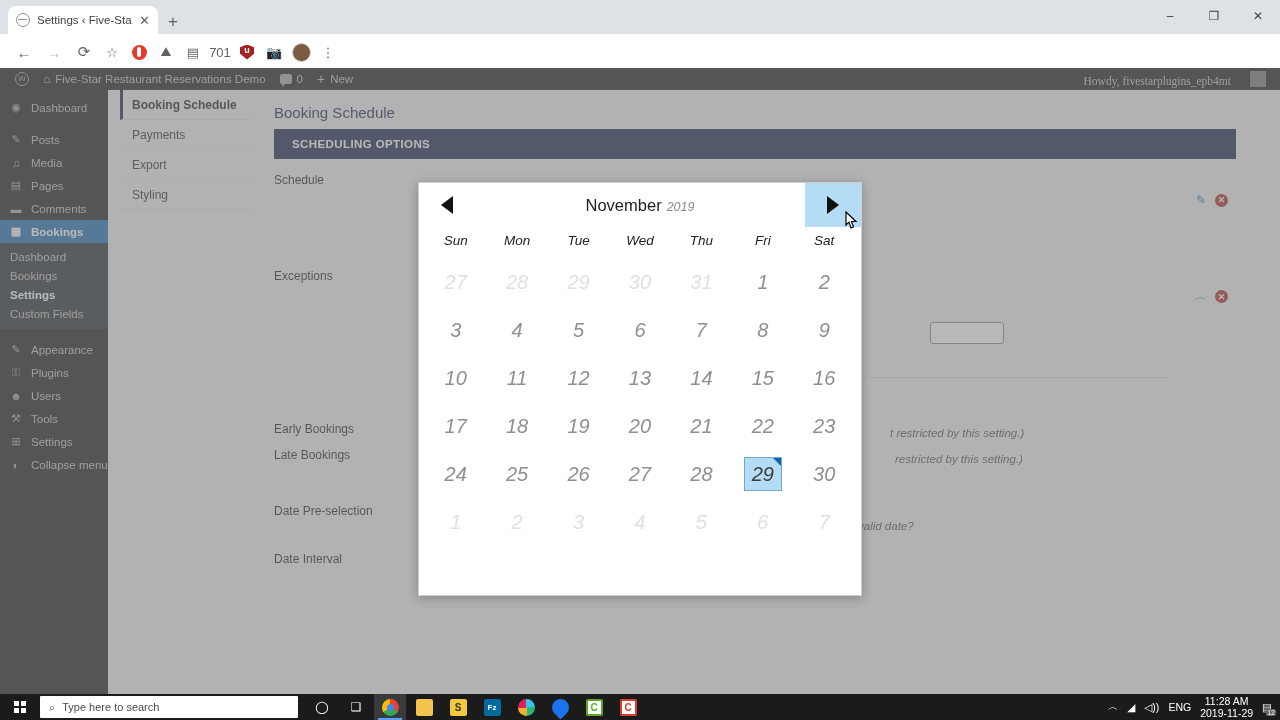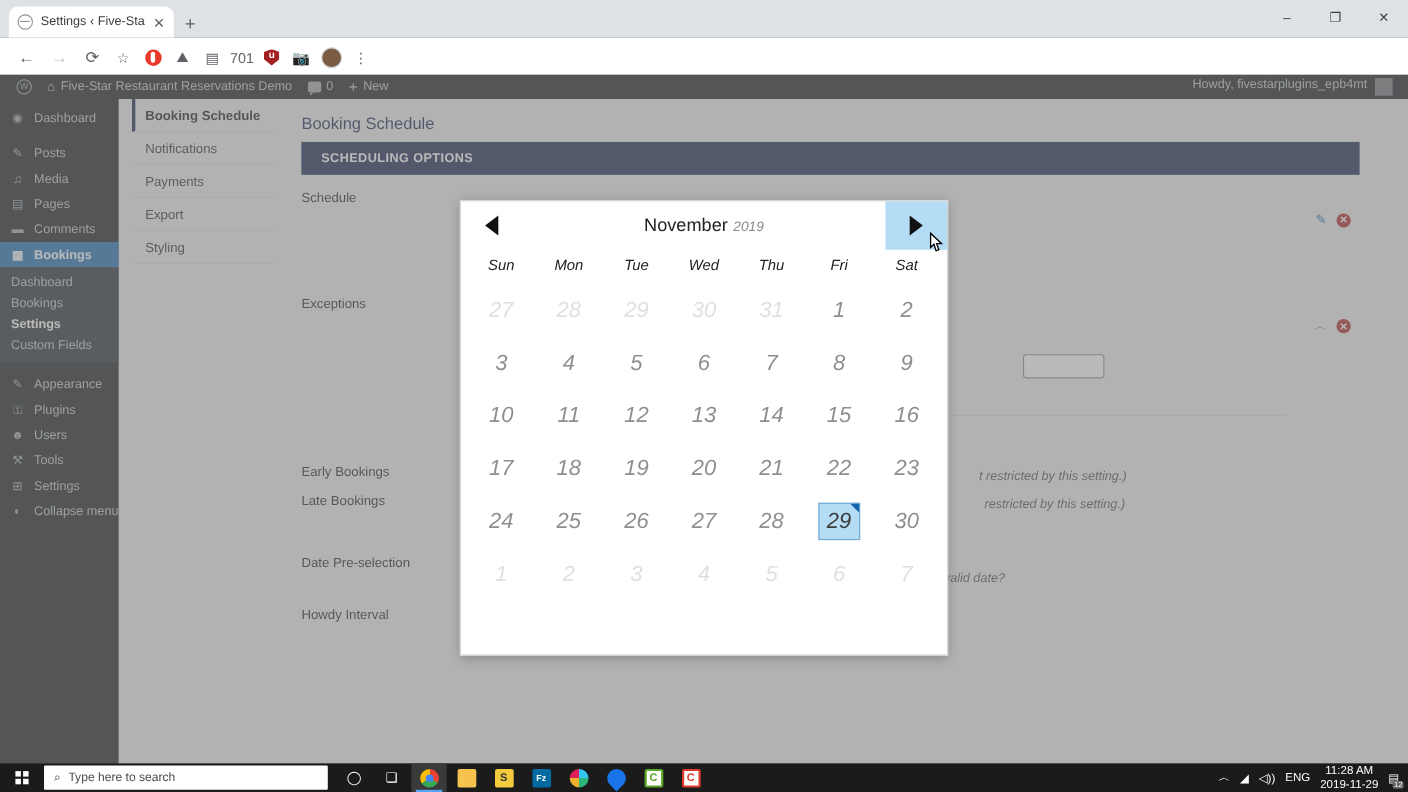--- a/index.html
+++ b/index.html
@@ -76,21 +76,21 @@
     background: #1d2327; color: #c3c4c7; font-size: 11.5px;
     display: flex; align-items: center; padding: 0 8px; gap: 0;
   }
   .ab-item { display: flex; align-items: center; gap: 5px; padding: 0 7px; height: 22px; }
   .wp-logo { width: 14px; height: 14px; border-radius: 50%; border: 1.5px solid #a7aaad; position: relative; }
   .wp-logo:after { content:"W"; position:absolute; inset:0; font-size:8px; text-align:center; line-height:11px; color:#a7aaad; }
   .home-ic { font-size: 12px; }
   .cmt-ic { width: 12px; height: 10px; background: #a7aaad; border-radius: 2px; position: relative; }
   .cmt-ic:after { content:""; position:absolute; bottom:-3px; left:2px; border-left:3px solid #a7aaad; border-bottom:3px solid transparent; }
   .plus-ic { font-size: 14px; line-height: 12px; }
-  .ab-right { margin-left: auto; display: flex; align-items: flex-start; gap: 7px; padding-right: 6px; }
+  .ab-right { margin-left: auto; display: flex; align-items: flex-end; gap: 19px; padding-right: 6px; font-family: Liberation Serif, serif; }
   .ab-avatar { width: 16px; height: 16px; background: #787c82; }
 
   .wp-sidebar {
     position: absolute; top: 22px; left: 0; width: 108px; height: 604px;
     background: #1d2327; color: #c3c4c7;
   }
   .menu-top { padding-top: 6px; }
   .menu-item {
     display: flex; align-items: center; gap: 8px; height: 23px;
     padding: 0 0 0 9px; font-size: 11.5px; color: #c3c4c7; position: relative;
@@ -360,21 +360,20 @@
         <div class="menu-item">
           <span class="mi-ic">◐</span>
           <span>Collapse menu</span>
         </div>
       </div>
     </div>
 
     <div class="wp-content">
       <div class="settings-tabs">
         <div class="stab active">Booking Schedule</div>
-        <div class="stab">Notifications</div>
         <div class="stab">Payments</div>
         <div class="stab">Export</div>
         <div class="stab">Styling</div>
       </div>
 
       <div class="content-main">
         <div class="page-title">Booking Schedule</div>
         <div class="section-bar">SCHEDULING OPTIONS</div>
         <div class="form-area">
 
@@ -416,21 +415,21 @@
           </div>
 
           <div class="frow" style="height:40px">
             <div class="flabel">Date Pre-selection</div>
             <div class="fbody">
               <div class="fdesc" style="margin-top:16px">When the booking form is loaded, should it automatically attempt to select a valid date?</div>
             </div>
           </div>
 
           <div class="frow" style="height:60px; padding-top:22px">
-            <div class="flabel">Howdy Interval</div>
+            <div class="flabel">Date Interval</div>
             <div class="fbody">
               <div class="fselect">
                 <span>Every 15 minutes</span>
                 <span class="caret">▾</span>
               </div>
               <div class="fdesc">Select the number of minutes between each available time.</div>
             </div>
           </div>
 
         </div>

